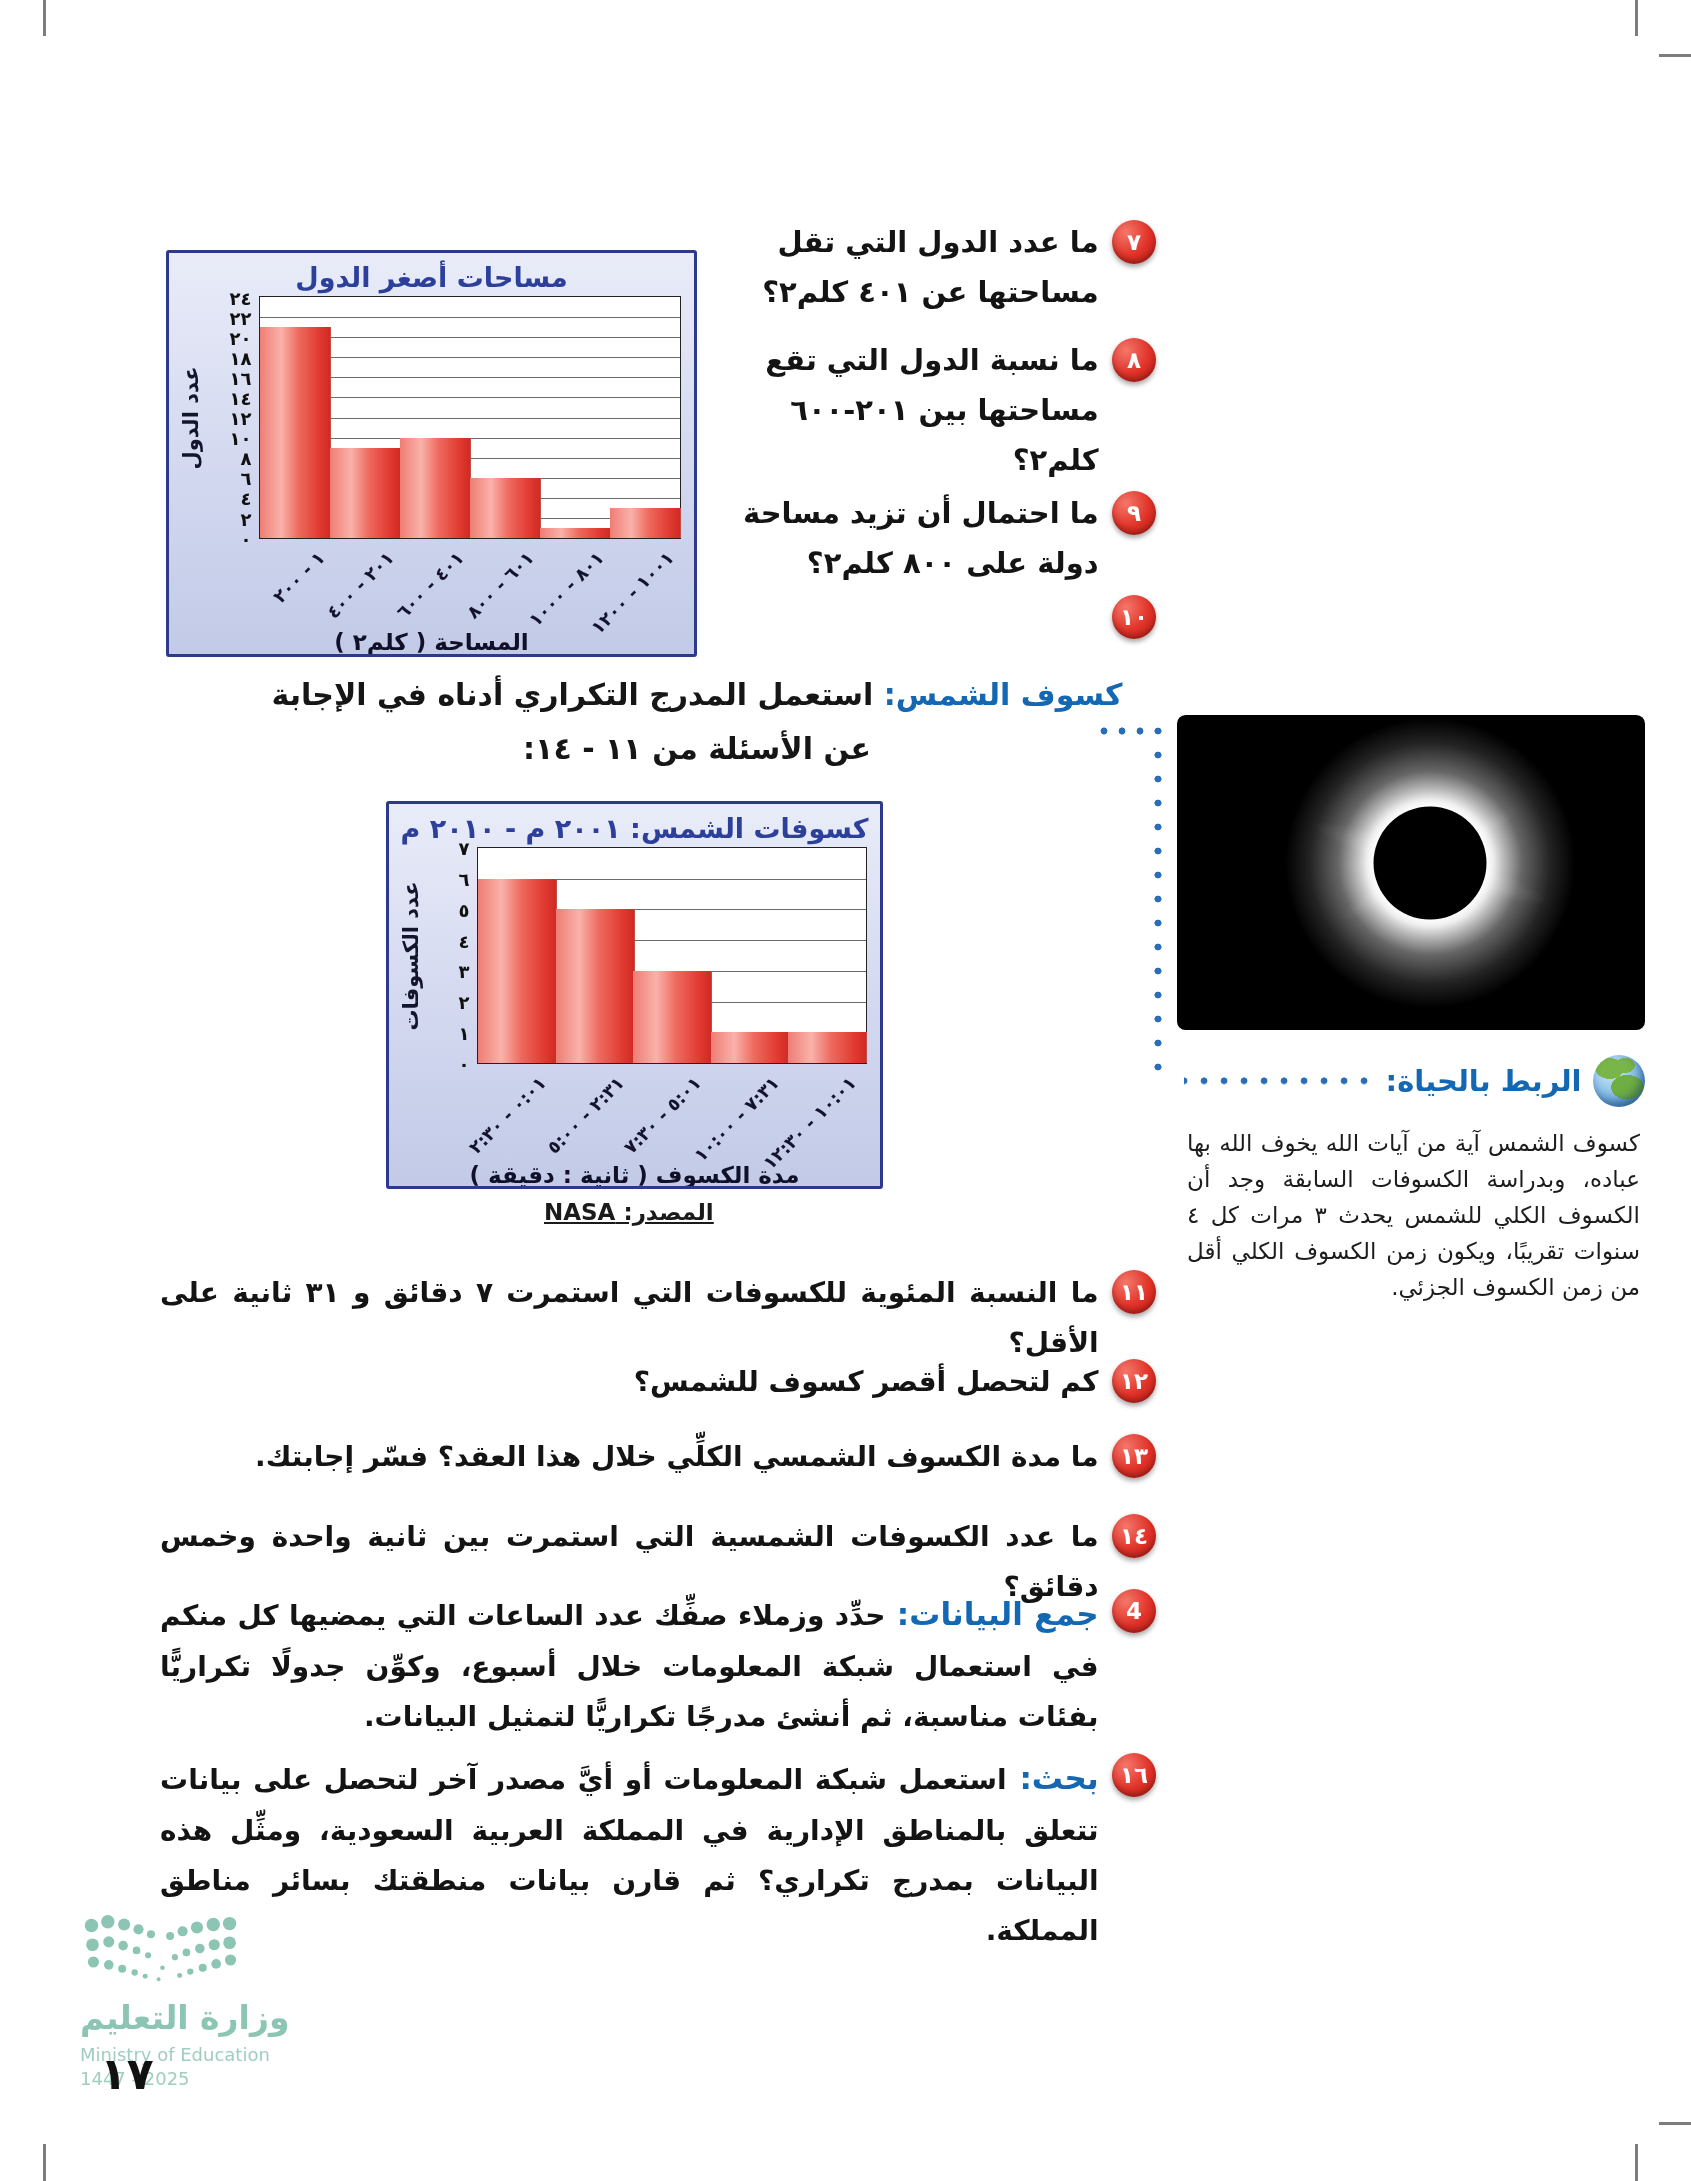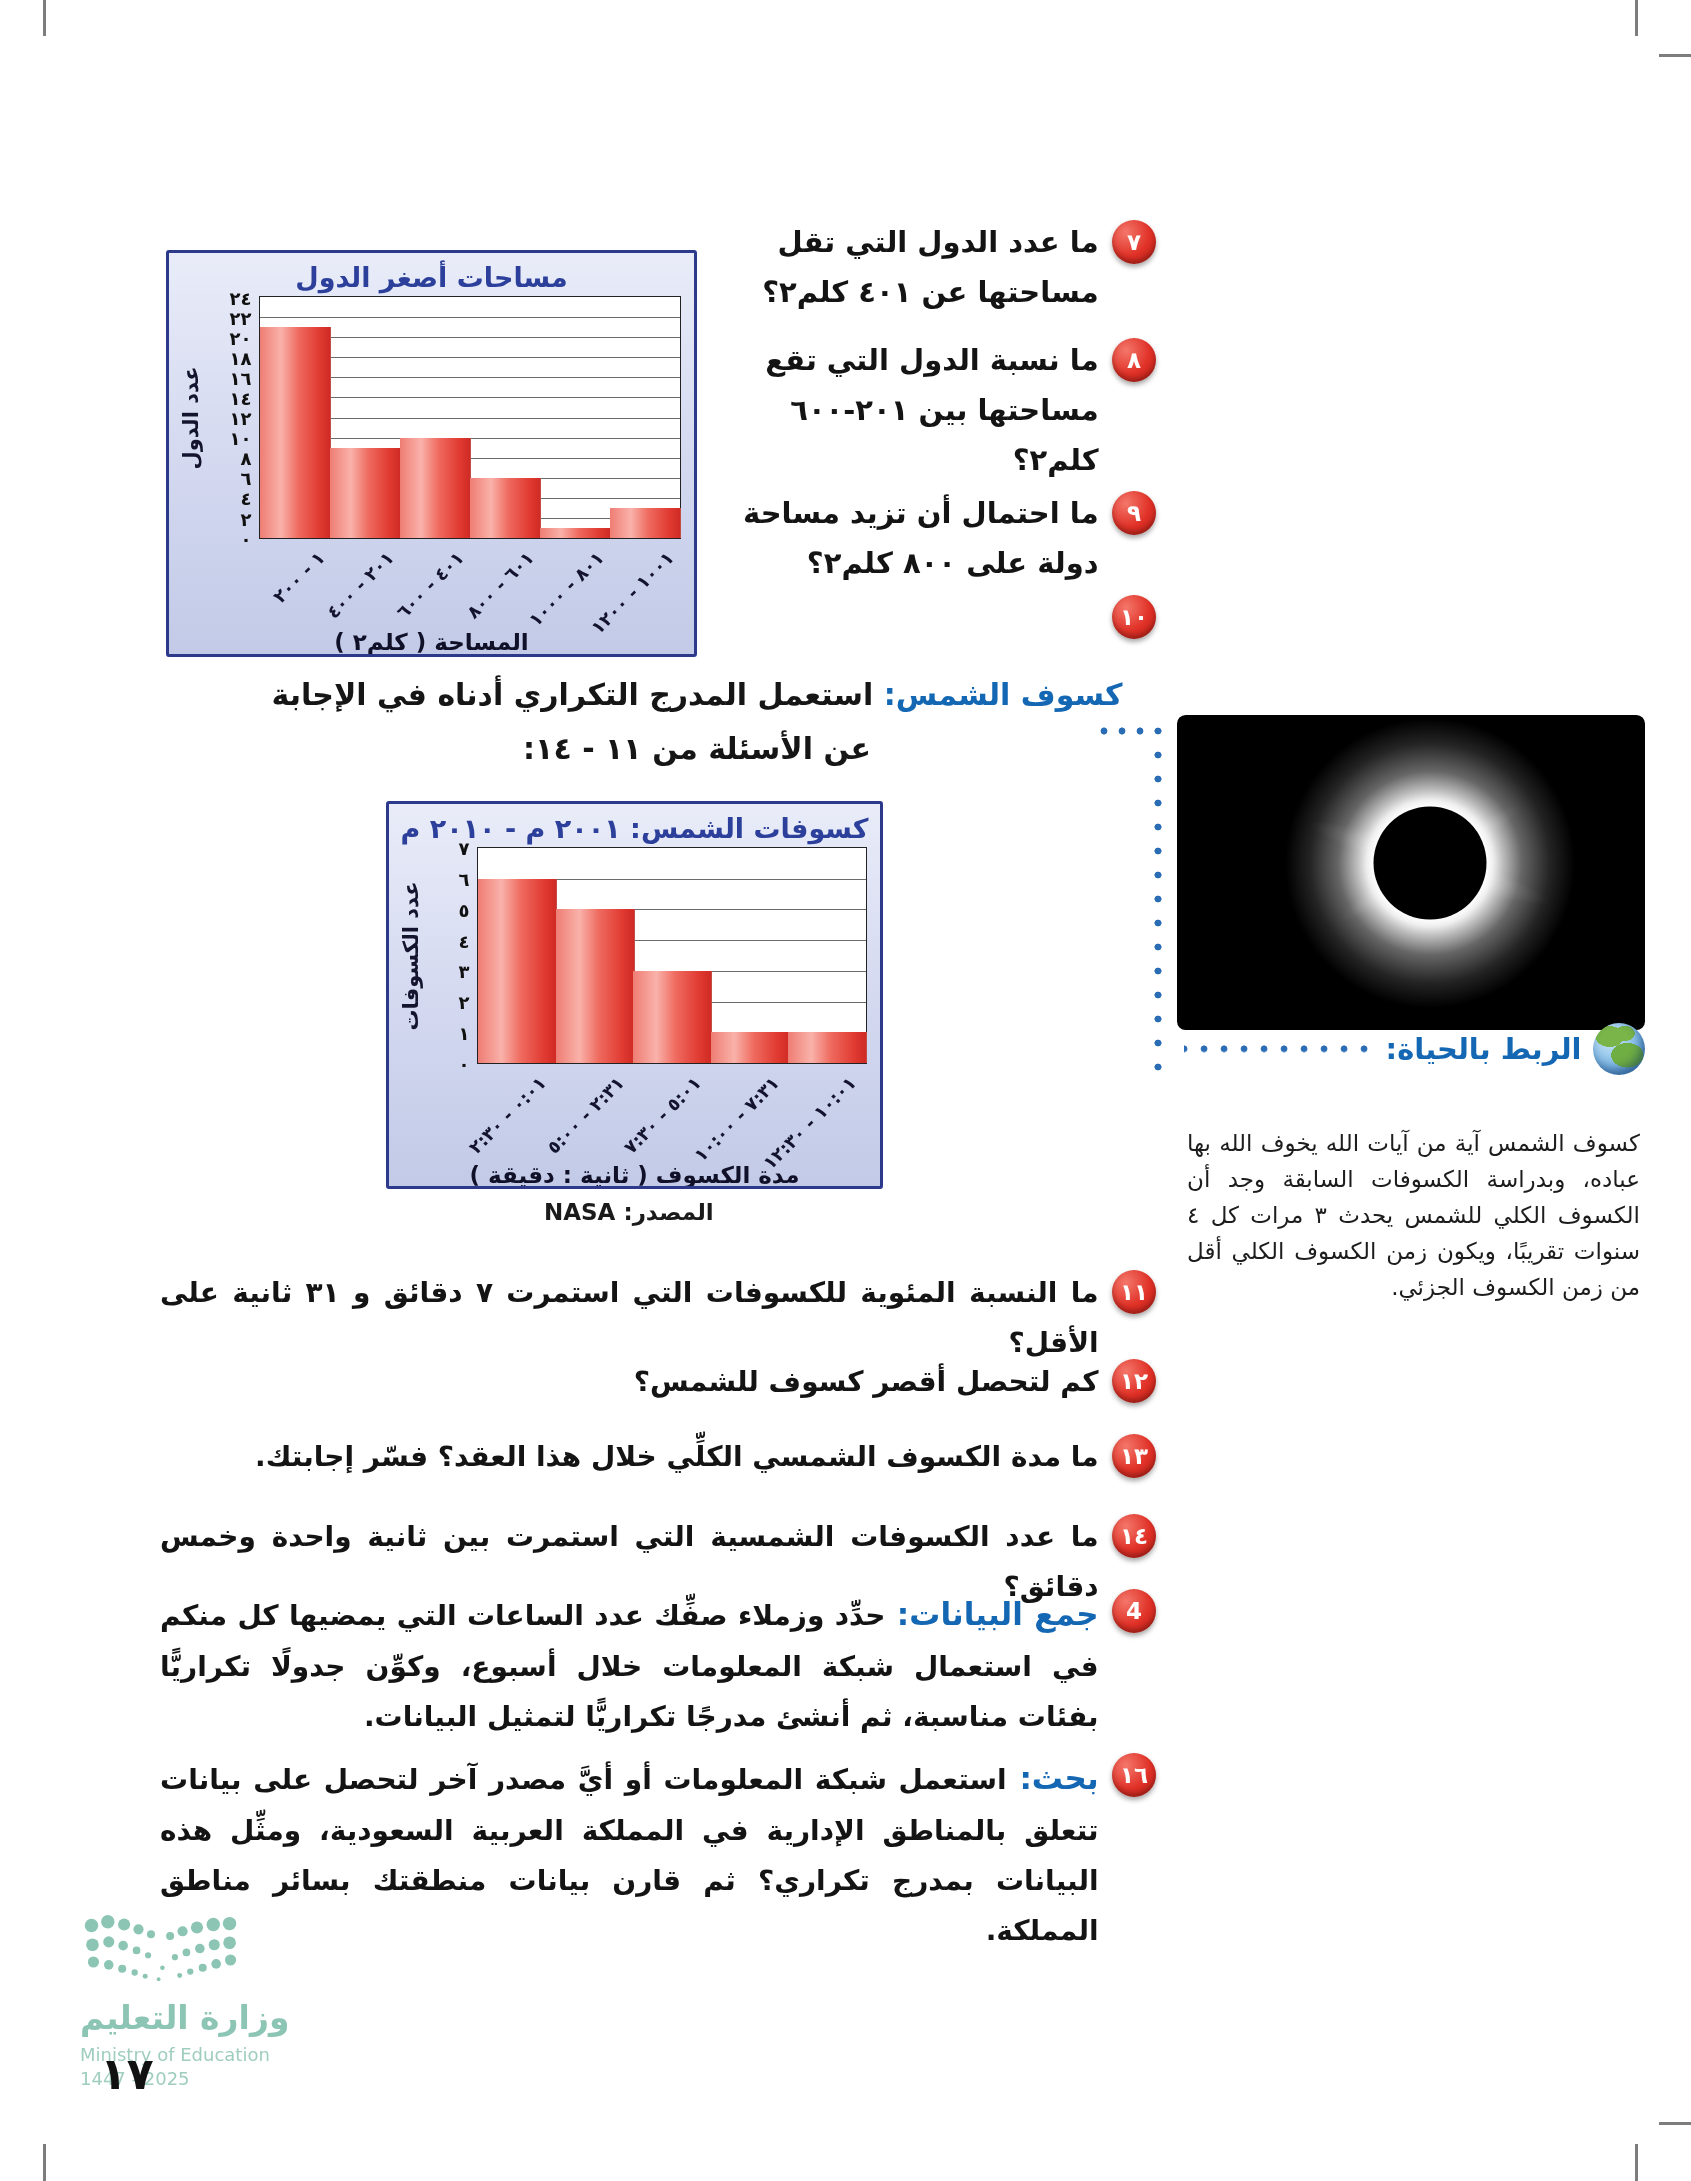--- a/index.html
+++ b/index.html
@@ -98,21 +98,21 @@
     <span>استعمل المدرج التكراري أدناه في الإجابة عن الأسئلة من ١١ - ١٤:</span>
   </div>
 
   <div class="eclipse" style="left:1178px;top:715px;width:468px;height:315px;">
     <div class="streak" style="width:363px;height:44px;transform:translate(-50%,-50%) rotate(18deg);"></div>
     <div class="streak" style="width:306px;height:38px;transform:translate(-50%,-50%) rotate(-32deg);"></div>
     <div class="corona"></div>
     <div class="moon"></div>
   </div>
 
-  <div class="sb-head" style="left:1185px;top:1019px;width:461px;height:59px;">
+  <div class="sb-head" style="left:1185px;top:1051px;width:461px;height:59px;">
     <span class="globe"></span>
     <span class="sb-title">الربط بالحياة:</span>
     <span class="sb-dots"></span>
   </div>
   <div class="sb-body" style="left:1188px;top:1126px;width:453px;">كسوف الشمس آية من آيات الله يخوف الله بها عباده، وبدراسة الكسوفات السابقة وجد أن الكسوف الكلي للشمس يحدث ٣ مرات كل ٤ سنوات تقريبًا، ويكون زمن الكسوف الكلي أقل من زمن الكسوف الجزئي.</div>
 
   <div id="qgroup-a" class="q-group" style="top:0;right:535px;width:430px;height:669px;">
       <div class="q-item" style="top: 218px;">
         <div class="q-badge">٧</div>
         <div class="q-text">ما عدد الدول التي تقل مساحتها عن ٤٠١ كلم٢؟</div>
@@ -280,15 +280,15 @@
       </div>
       <div class="c-xlabels" style="height: 96px; margin-left: 90px; width: 388px;">
         <span class="c-xl" dir="rtl" style="right: 332px;">٠:٠١ - ٢:٣٠</span>
         <span class="c-xl" dir="rtl" style="right: 254px;">٢:٣١ - ٥:٠٠</span>
         <span class="c-xl" dir="rtl" style="right: 177px;">٥:٠١ - ٧:٣٠</span>
         <span class="c-xl" dir="rtl" style="right: 99px;">٧:٣١ - ١٠:٠٠</span>
         <span class="c-xl" dir="rtl" style="right: 21.6px;">١٠:٠١ - ١٢:٣٠</span>
       </div>
       <div class="c-xlab" dir="rtl">مدة الكسوف ( ثانية : دقيقة )</div>
     </div>
-    <div class="c-source" dir="rtl" style="left: 545px; top: 1199px;">المصدر: NASA</div>
+    <div class="c-source" dir="rtl" style="left: 545px; top: 1199px; text-decoration: underline;">المصدر: NASA</div>
   </div>
 
 
 </body></html>

